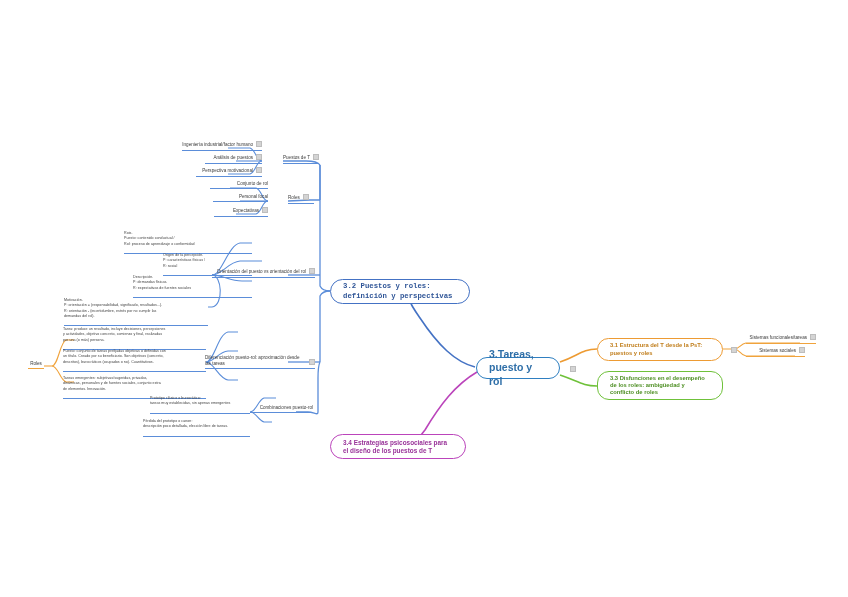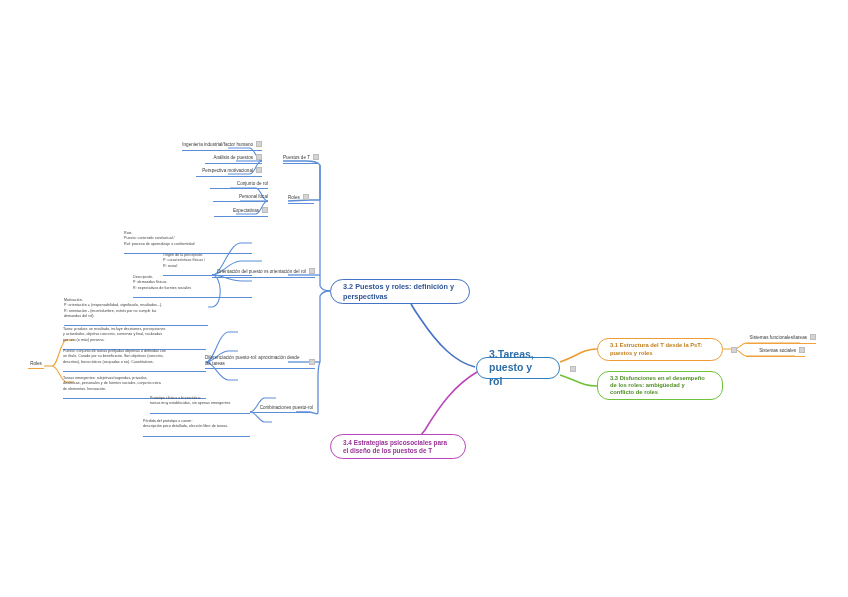--- a/index.html
+++ b/index.html
@@ -47,21 +47,21 @@
     align-items: center;
   }
   .capsule.center {
     border-color: #2f7fc1;
     color: #2f6fa8;
     font-size: 10.5px;
     border-width: 1.4px;
     border-radius: 14px;
     justify-content: center;
   }
-  .capsule.blue  { border-color: #4472c4; color: #2f5597; font-size: 7.3px; border-radius: 14px;}
+  .capsule.blue  { border-color: #4472c4; color: #2f5597; font-size: 7.3px; border-radius: 14px; font-family: Liberation Mono, monospace;}
   .capsule.orange{ border-color: #ed9b33; color: #c07d1a; font-size: 5.8px; border-radius: 12px;}
   .capsule.green { border-color: #6fc13a; color: #4e8f24; font-size: 5.8px; border-radius: 12px;}
   .capsule.purple{ border-color: #bb44bb; color: #993399; font-size: 6.4px; border-radius: 14px;}
 
   
   .leaf {
     font-size: 4.6px;
     color: #3b3b3b;
     padding-bottom: 1.5px;
     display: flex;

